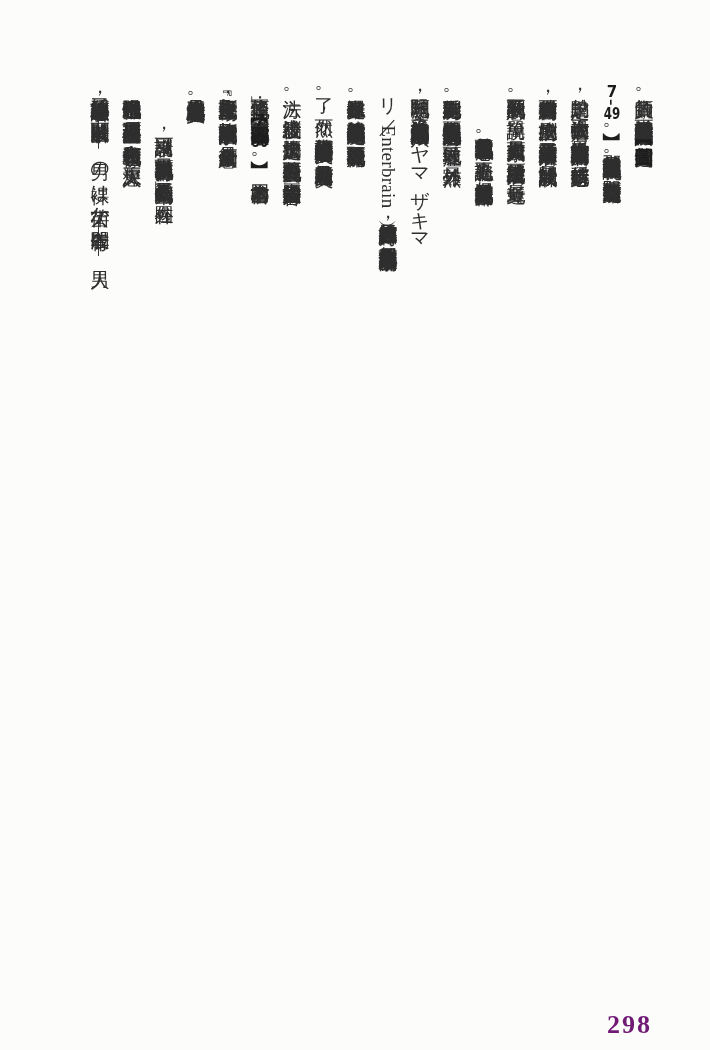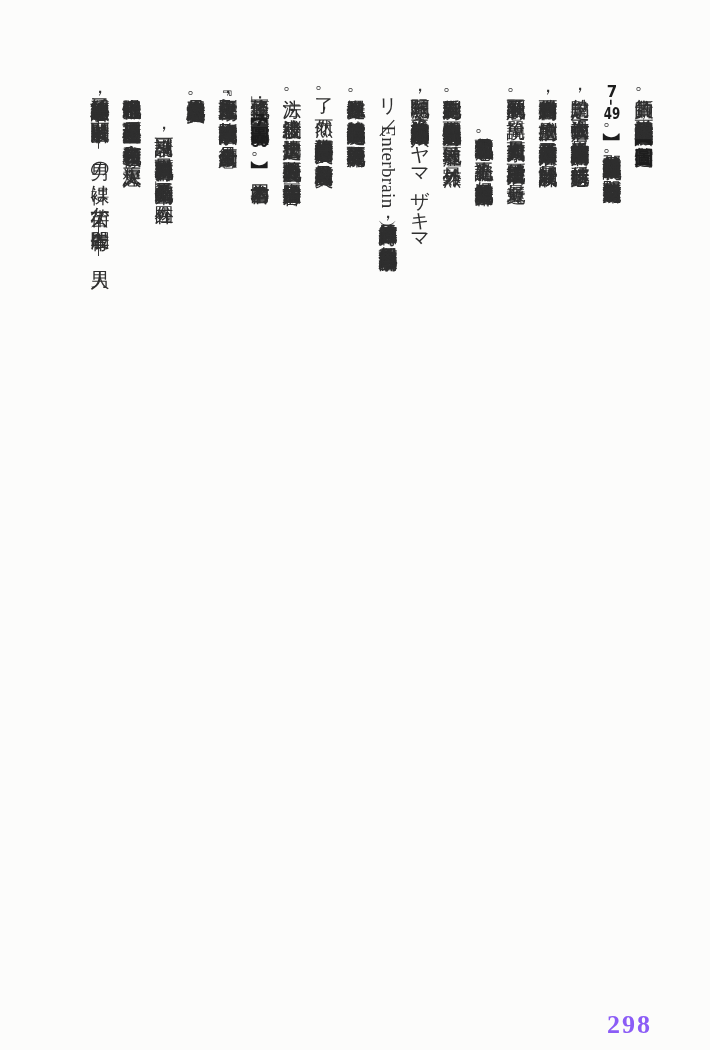--- a/index.html
+++ b/index.html
@@ -47,21 +47,21 @@
     color: #1d1d1d;
   }
   .page-number {
     position: absolute;
     right: 58px;
     bottom: 10px;
     font-family: "Liberation Serif", serif;
     font-size: 26px;
     font-weight: 600;
     letter-spacing: 2px;
-    color: #8b5cf6;
+    color: #701a75;
   }
 </style>
 </head>
 <body>
 
 <div class="page">
   <div class="text-block">
       <p class="col"><span>師負責的。可當設計師和責任編輯用完稿後的插圖設計完裝訂外觀後，卻突然遇到一個問題</span><span class="seg-ref">【圖</span></p>
       <p class="col"><span class="seg-ref seg-tcy">7</span><span class="seg-ref">-</span><span class="seg-ref seg-tcy">49</span><span class="seg-ref">】</span><span>。那就是出版社的營業部建議不要讓封面出現乳頭。即便一般書籍的封面並沒有不能露兩</span></p>
       <p class="col"><span>點的規定，不過在較大的書店，最近常常會有書評節目或連續劇到書店內攝影；這種時候就必須</span></p>

